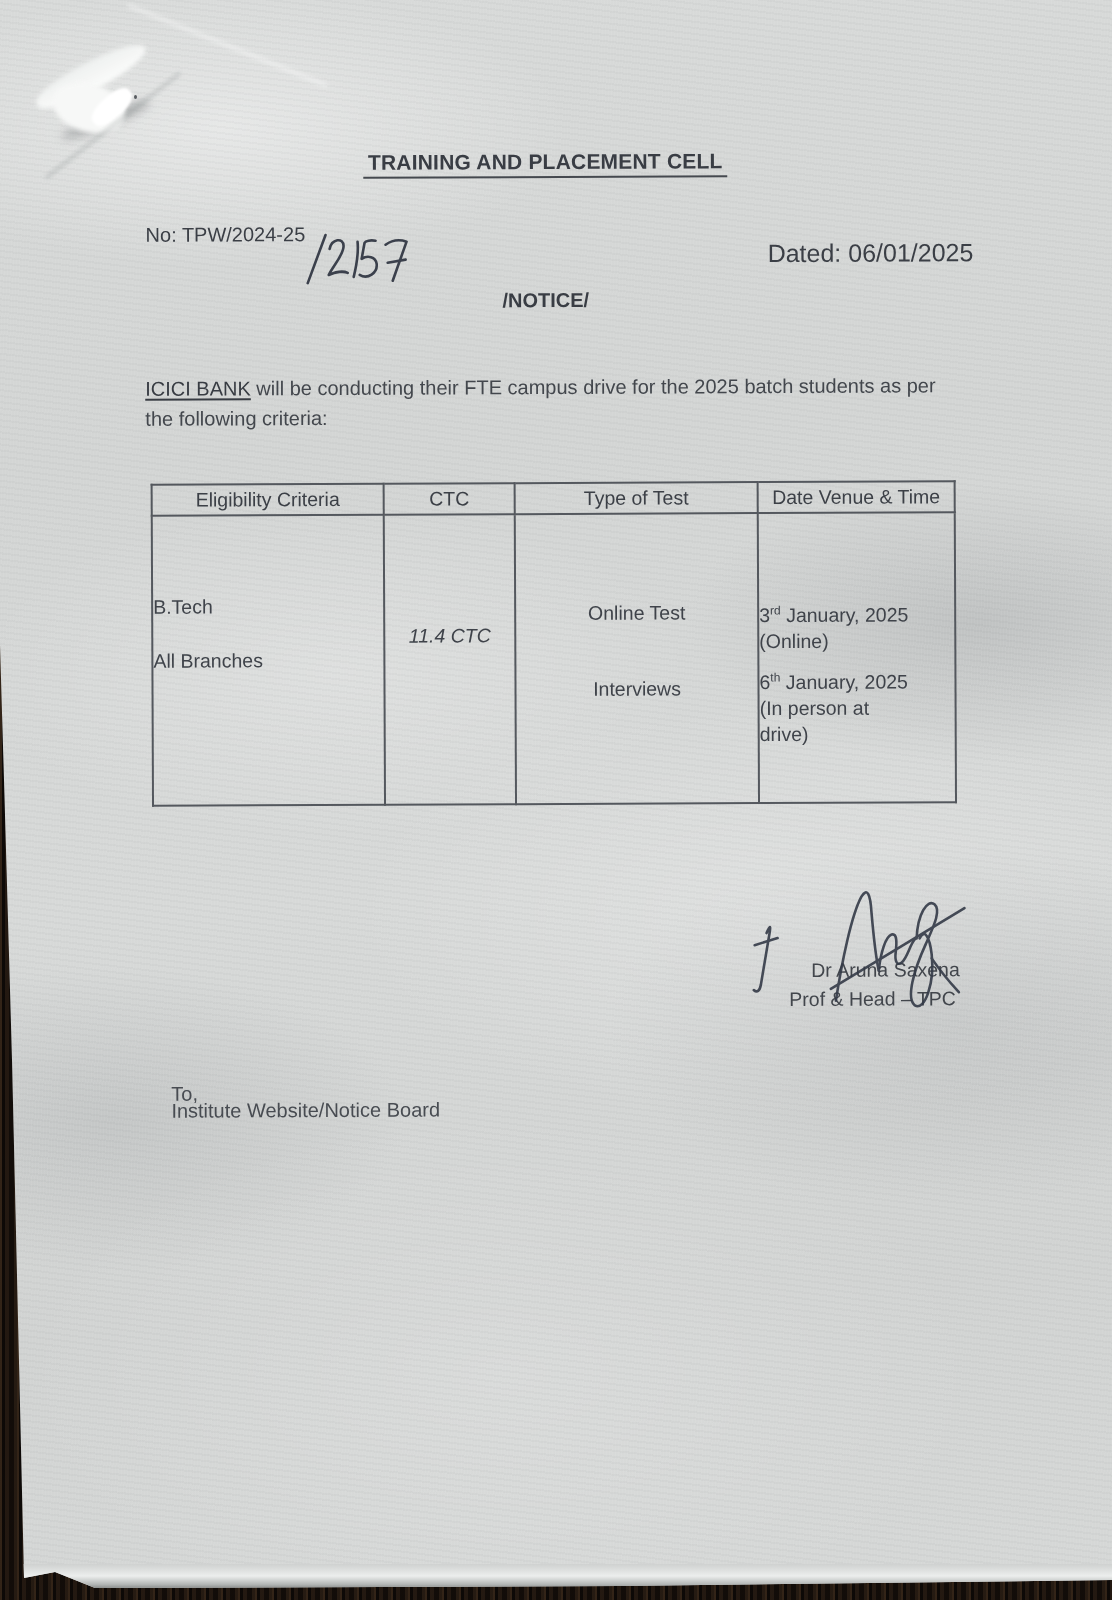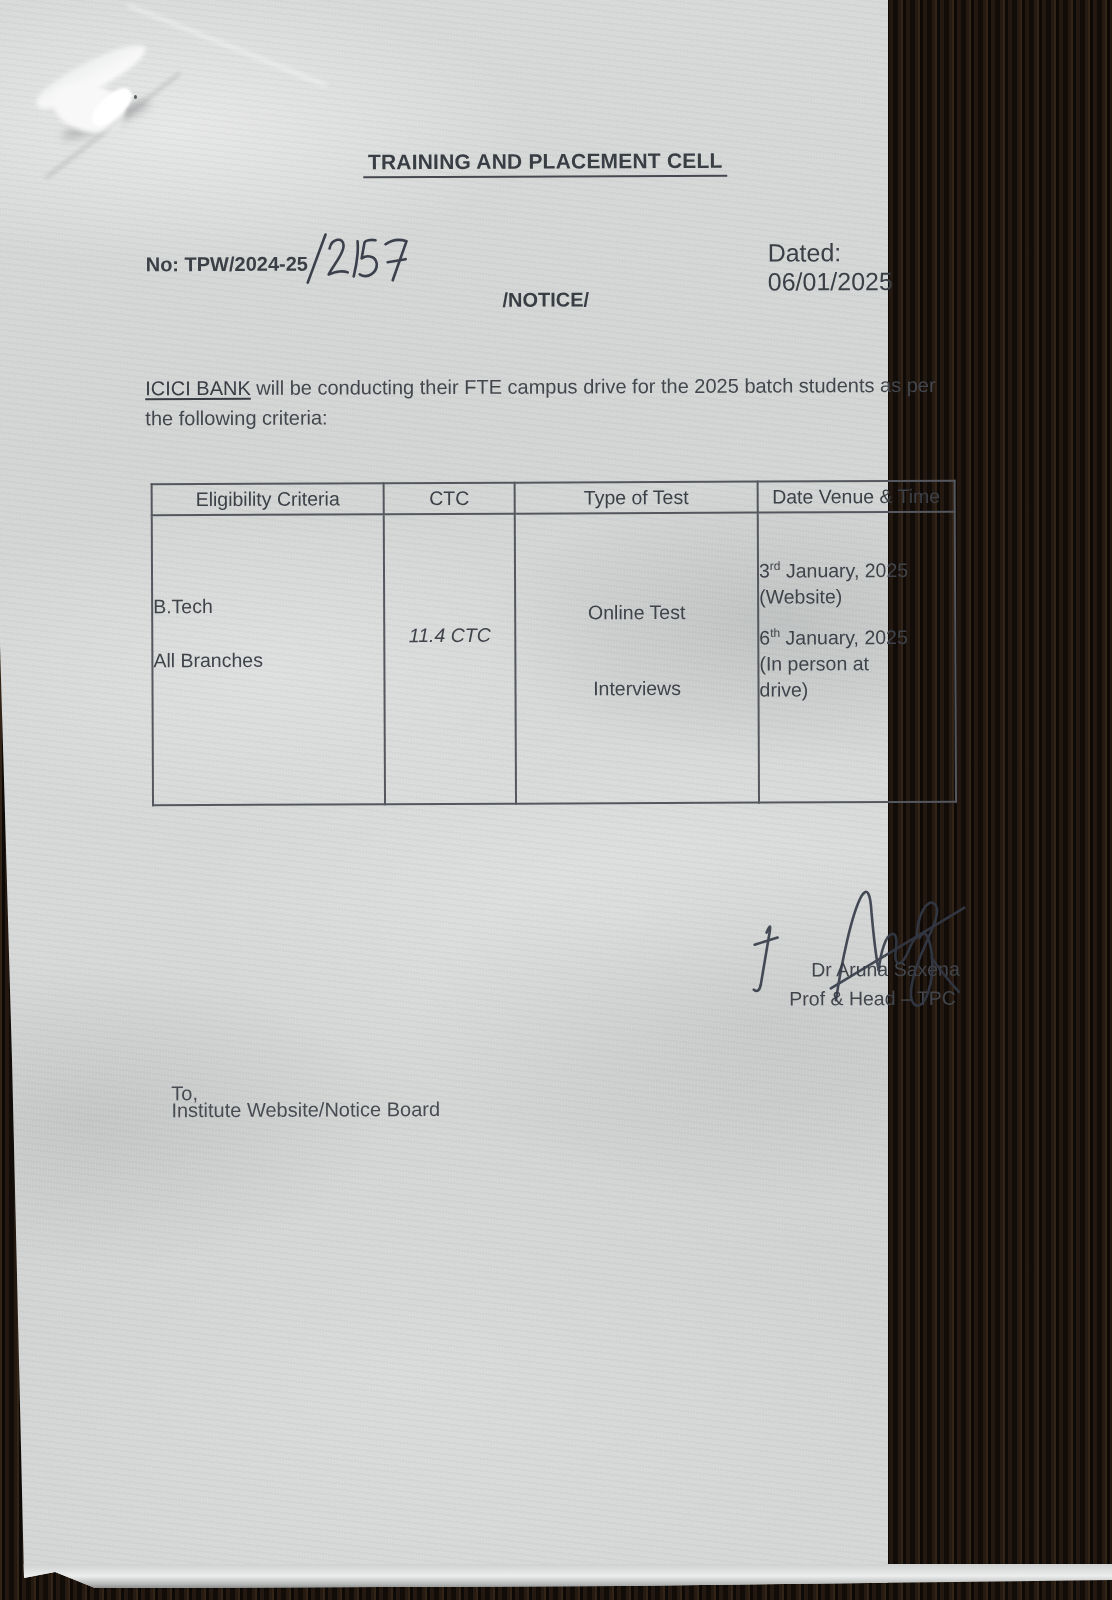--- a/index.html
+++ b/index.html
@@ -10,21 +10,21 @@
     background-image:
       repeating-linear-gradient(90deg,
         rgba(96,68,42,.38) 0 2px,
         rgba(0,0,0,.42) 2px 5px,
         rgba(64,45,29,.30) 5px 9px,
         rgba(12,8,5,.45) 9px 14px,
         rgba(80,58,36,.25) 14px 17px);
     position:relative;
   }
   .paper {
-    position:absolute; left:0; top:0; width:888px; height:1600px;
+    position:absolute; left:0; top:0; width:1112px; height:1600px;
     background:
       radial-gradient(520px 240px at 30% 42%, rgba(255,255,255,.22), transparent 70%),
       radial-gradient(420px 200px at 88% 39%, rgba(108,112,116,.20), transparent 70%),
       radial-gradient(620px 300px at 70% 57%, rgba(255,255,255,.20), transparent 70%),
       radial-gradient(500px 260px at 86% 64%, rgba(110,114,118,.16), transparent 70%),
       radial-gradient(700px 380px at 45% 86%, rgba(255,255,255,.16), transparent 70%),
       radial-gradient(420px 220px at 10% 70%, rgba(105,110,114,.15), transparent 70%),
       radial-gradient(500px 200px at 20% 8%, rgba(255,255,255,.40), transparent 70%),
       linear-gradient(176deg, #d8dad9 0%, #d3d5d4 28%, #d7d9d8 55%, #d1d3d2 80%, #d6d8d7 100%);
     clip-path: polygon(0px 0px, 1112px 0px, 1112px 1580px, 620px 1586px, 95px 1588px,
@@ -57,21 +57,21 @@
     transform:rotate(-38deg); background:rgba(140,144,147,.40); filter:blur(2px); }
   .speck { position:absolute; left:134px; top:95px; width:3px; height:4px;
     background:#585c60; border-radius:50%; }
 
   .content { position:absolute; inset:0; transform:rotate(-0.25deg); color:#40444b; }
 
   .title-wrap { position:absolute; left:0; top:150px; width:1096px; text-align:center; }
   .doc-title { display:inline-block; font-size:21px; font-weight:bold; color:#393d44;
     letter-spacing:.2px; border-bottom:2.5px solid #45494f; padding:0 5px 2px 5px; }
 
-  .ref-label { position:absolute; left:148px; top:252px; font-size:20px; font-weight:bold; color:#3b3f46;text-align:center; }
+  .ref-label { position:absolute; left:148px; top:222px; font-size:20px; font-weight:normal; color:#3b3f46;text-align:center; }
   .handwritten-ref { position:absolute; left:298px; top:228px; }
   .dated { position:absolute; left:770px; top:240px; font-size:25px; font-weight:normal; color:#3b3f46; }
 
   .notice-wrap { position:absolute; left:0; top:289px; width:1096px; text-align:center; }
   .notice { display:inline-block; font-size:20px; font-weight:bold; color:#393d44; }
 
   .intro { position:absolute; left:147px; top:372px; width:800px; font-size:20px;
     line-height:30px; color:#43474d; }
   .intro .company { font-weight:normal; color:#383c43; text-decoration:underline;
     text-decoration-thickness:2px; text-underline-offset:3px; }
@@ -84,21 +84,21 @@
   table.criteria td { height:290px; vertical-align:top; }
   .cell-elig { padding-left:60px; line-height:24px; }
   .cell-elig .l1 { margin-top:78px; }
   .cell-elig .l2 { margin-top:30px; }
   .cell-ctc { text-align:center; line-height:24px; }
   .cell-ctc .l1 { margin-top:108px;font-style:italic; }
   .cell-test { text-align:center; line-height:24px; }
   .cell-test .l1 { margin-top:86px; }
   .cell-test .l2 { margin-top:52px; }
   .cell-date { padding-left:9px; line-height:26px; }
-  .cell-date .blk1 { margin-top:44px; }
+  .cell-date .blk1 { margin-top:88px; }
   .cell-date .blk2 { margin-top:15px; }
   .cell-date .venue { width:155px; }
   .cell-date sup { font-size:12px; line-height:0; }
 
   .sig-block { position:absolute; left:735px; top:860px; width:252px; }
   .sig-svg { position:absolute; left:0; top:0; z-index:2; }
   .sig-name { position:relative; z-index:1; margin-top:100px; text-align:right;
     margin-right:28px; font-size:19.5px; color:#42464c; }
   .sig-title { position:relative; z-index:1; margin-top:6px; text-align:right;
     margin-right:32px; font-size:19.5px; color:#42464c; }
@@ -173,21 +173,21 @@
           <td class="cell-ctc">
             <div class="l1">11.4 CTC</div>
           </td>
           <td class="cell-test">
             <div class="l1">Online Test</div>
             <div class="l2">Interviews</div>
           </td>
           <td class="cell-date">
             <div class="blk1">
               <div><span>3</span><sup>rd</sup><span> January, 2025</span></div>
-              <div class="venue">(Website)</div>
+              <div class="venue">(Online)</div>
             </div>
             <div class="blk2">
               <div><span>6</span><sup>th</sup><span> January, 2025</span></div>
               <div class="venue">(In person at drive)</div>
             </div>
           </td>
         </tr>
       </tbody>
     </table>
 

